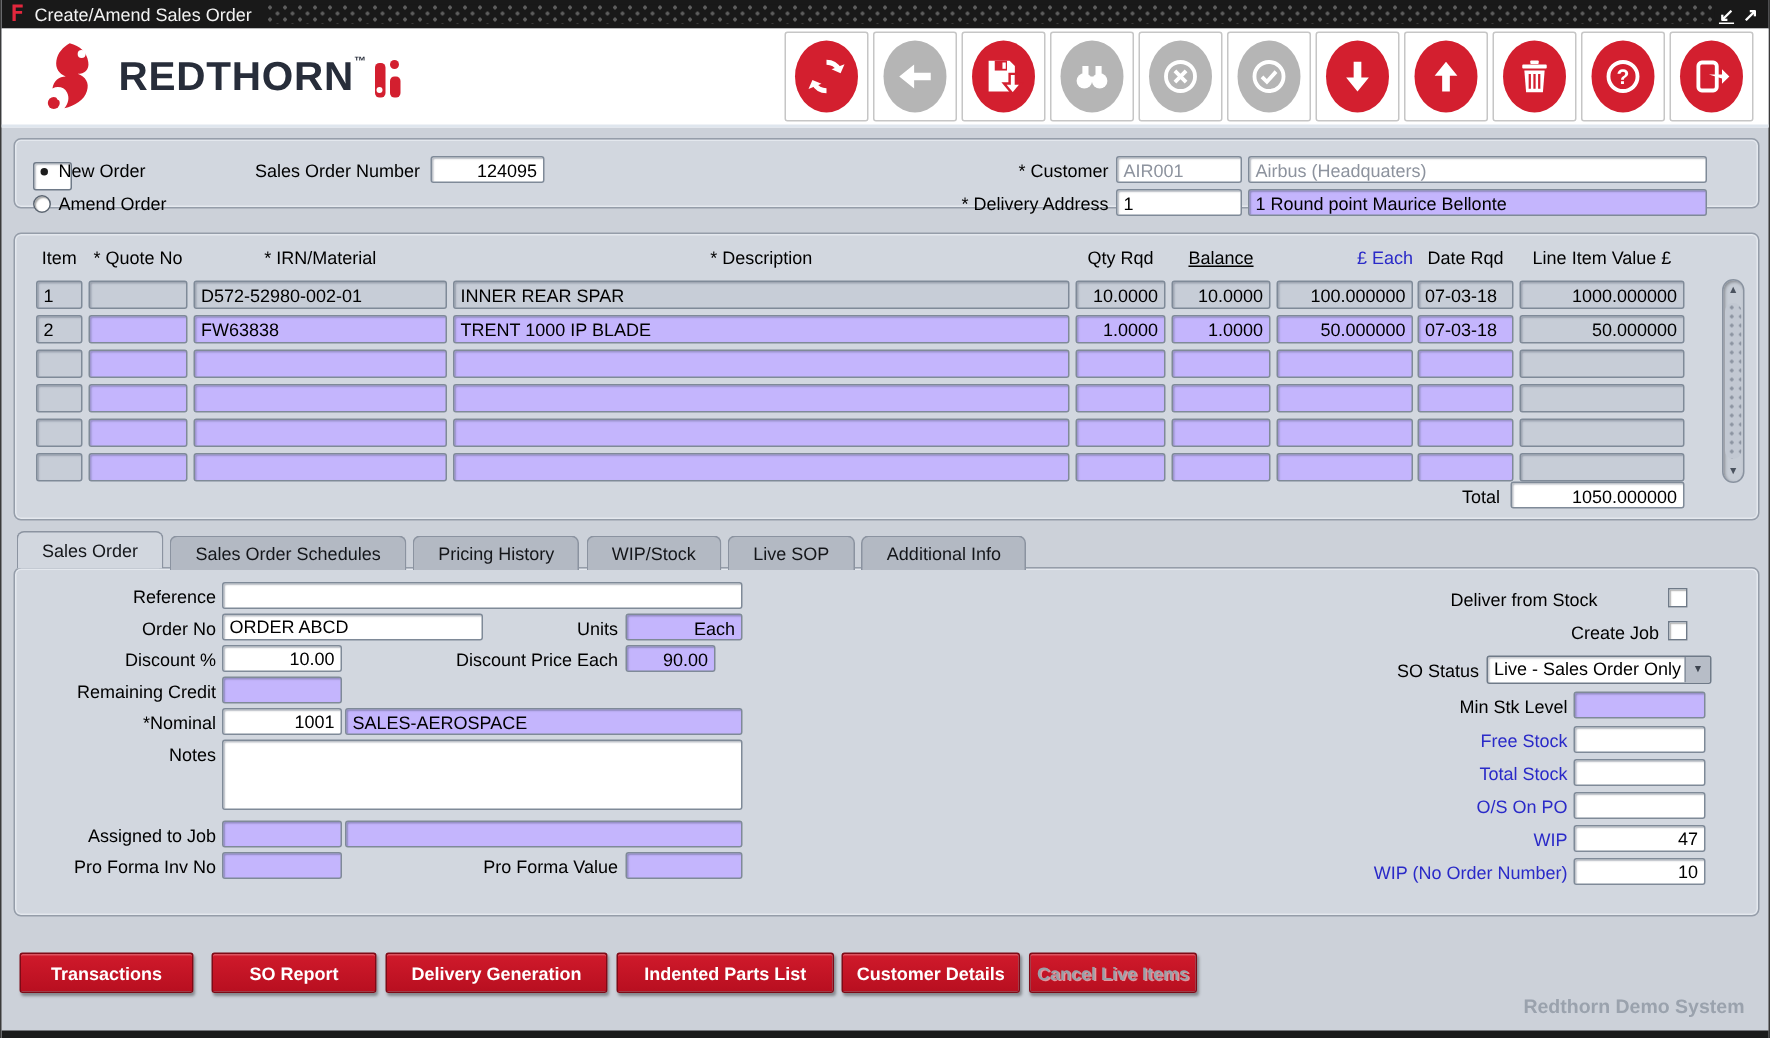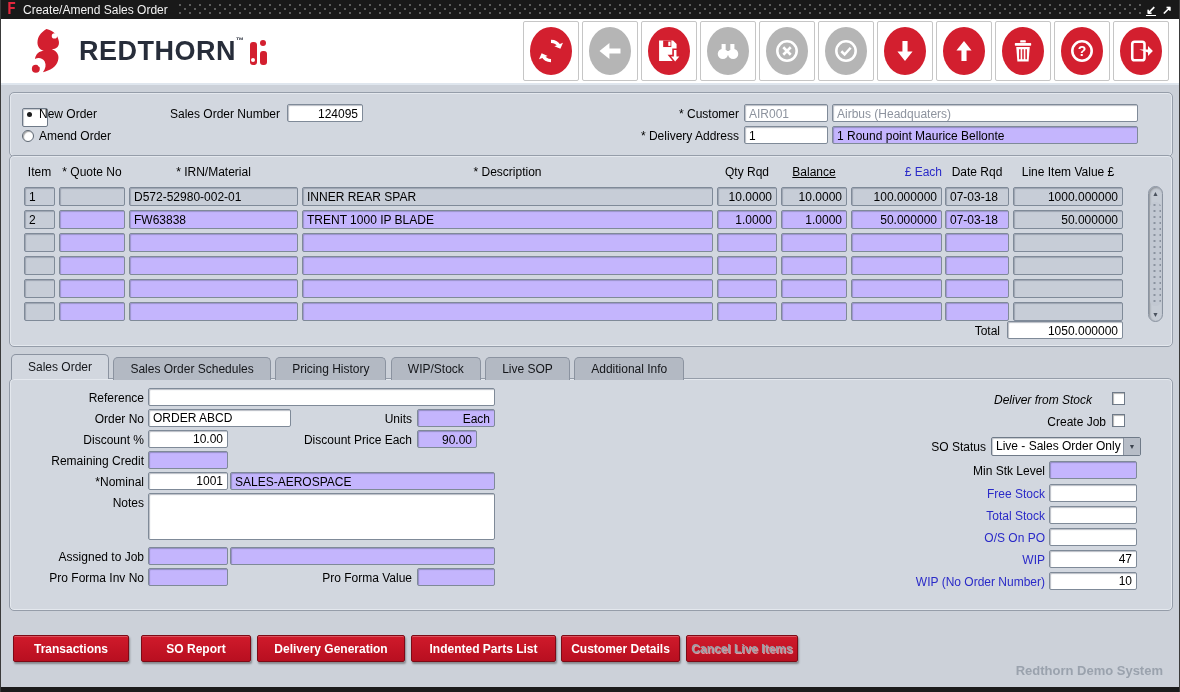--- a/index.html
+++ b/index.html
@@ -198,21 +198,21 @@
         <span class="oval red">
       <svg width="28" height="28" viewBox="0 0 24 24">
             <rect x="4.5" y="4" width="10.5" height="16" rx="2" fill="none" stroke="#fff" stroke-width="2.2"></rect>
             <path d="M10.5 10.8h7.5V7.8l4.2 4.2-4.2 4.2v-3z" fill="#fff"></path>
           </svg>
     </span>
       </div>
   </div>
 </div>
 
-<div class="grp" style="top:92px;left:8px;width:1164px;height:65px;">
+<div class="grp" style="top:92px;left:8px;width:1164px;height:47px;">
   <span class="radio sel" style="left:12px;top:15px;"></span>
   <span class="lbl" style="left:29px;top:13px;">New Order</span>
   <span class="radio" style="left:12px;top:37px;"></span>
   <span class="lbl" style="left:29px;top:35px;">Amend Order</span>
 
   <span class="lbl tr" style="left:130px;top:13px;width:140px;">Sales Order Number</span>
   <div class="fld ra" style="left:277px;top:11px;width:76px;">124095</div>
 
   <span class="lbl tr" style="left:600px;top:13px;width:129px;">* Customer</span>
   <div class="fld graytxt" style="left:734px;top:11px;width:84px;">AIR001</div>
@@ -321,21 +321,21 @@
   <span class="tab">Live SOP</span>
   <span class="tab">Additional Info</span>
 </div>
 
 <div class="grp tabpanel">
 
   <span class="lbl tr" style="left:8px;top:11px;width:126px;">Reference</span>
   <input class="fld" style="left: 138px; top: 9px; width: 347px;" value="">
 
   <span class="lbl tr" style="left:8px;top:32px;width:126px;">Order No</span>
-  <input class="fld" style="left: 138px; top: 30px; width: 143px;" value="ORDER ABCD">
+  <input class="fld" style="left: 138px; top: 30px; width: 174px;" value="ORDER ABCD">
   <span class="lbl tr" style="left:250px;top:32px;width:152px;">Units</span>
   <div class="fld ro ra" style="left:407px;top:30px;width:78px;">Each</div>
 
   <span class="lbl tr" style="left:8px;top:53px;width:126px;">Discount %</span>
   <input class="fld ra" style="left: 138px; top: 51px; width: 80px;" value="10.00">
   <span class="lbl tr" style="left:250px;top:53px;width:152px;">Discount Price Each</span>
   <div class="fld ro ra" style="left:407px;top:51px;width:60px;">90.00</div>
 
   <span class="lbl tr" style="left:8px;top:74px;width:126px;">Remaining Credit</span>
   <div class="fld ro" style="left:138px;top:72px;width:80px;"></div>
@@ -349,21 +349,21 @@
 
   <span class="lbl tr" style="left:8px;top:170px;width:126px;">Assigned to Job</span>
   <div class="fld ro" style="left:138px;top:168px;width:80px;"></div>
   <div class="fld ro" style="left:220px;top:168px;width:265px;"></div>
 
   <span class="lbl tr" style="left:8px;top:191px;width:126px;">Pro Forma Inv No</span>
   <div class="fld ro" style="left:138px;top:189px;width:80px;"></div>
   <span class="lbl tr" style="left:250px;top:191px;width:152px;">Pro Forma Value</span>
   <div class="fld ro" style="left:407px;top:189px;width:78px;"></div>
 
-  <span class="lbl tr" style="left:932px;top:13px;width:150px;font-style:italic;">Deliver from Stock</span>
+  <span class="lbl tr" style="left:905px;top:13px;width:150px;">Deliver from Stock</span>
   <span class="cbx" style="left:1102px;top:13px;"></span>
 
   <span class="lbl tr" style="left:946px;top:35px;width:150px;">Create Job</span>
   <span class="cbx" style="left:1102px;top:35px;"></span>
 
   <span class="lbl tr" style="left:826px;top:60px;width:150px;">SO Status</span>
   <div class="sel" style="left:981px;top:58px;width:150px;"><span>Live - Sales Order Only</span><span class="arrowbtn">▼</span></div>
 
   <span class="lbl tr" style="left:885px;top:84px;width:150px;">Min Stk Level</span>
   <div class="fld ro" style="left:1039px;top:82px;width:88px;"></div>

